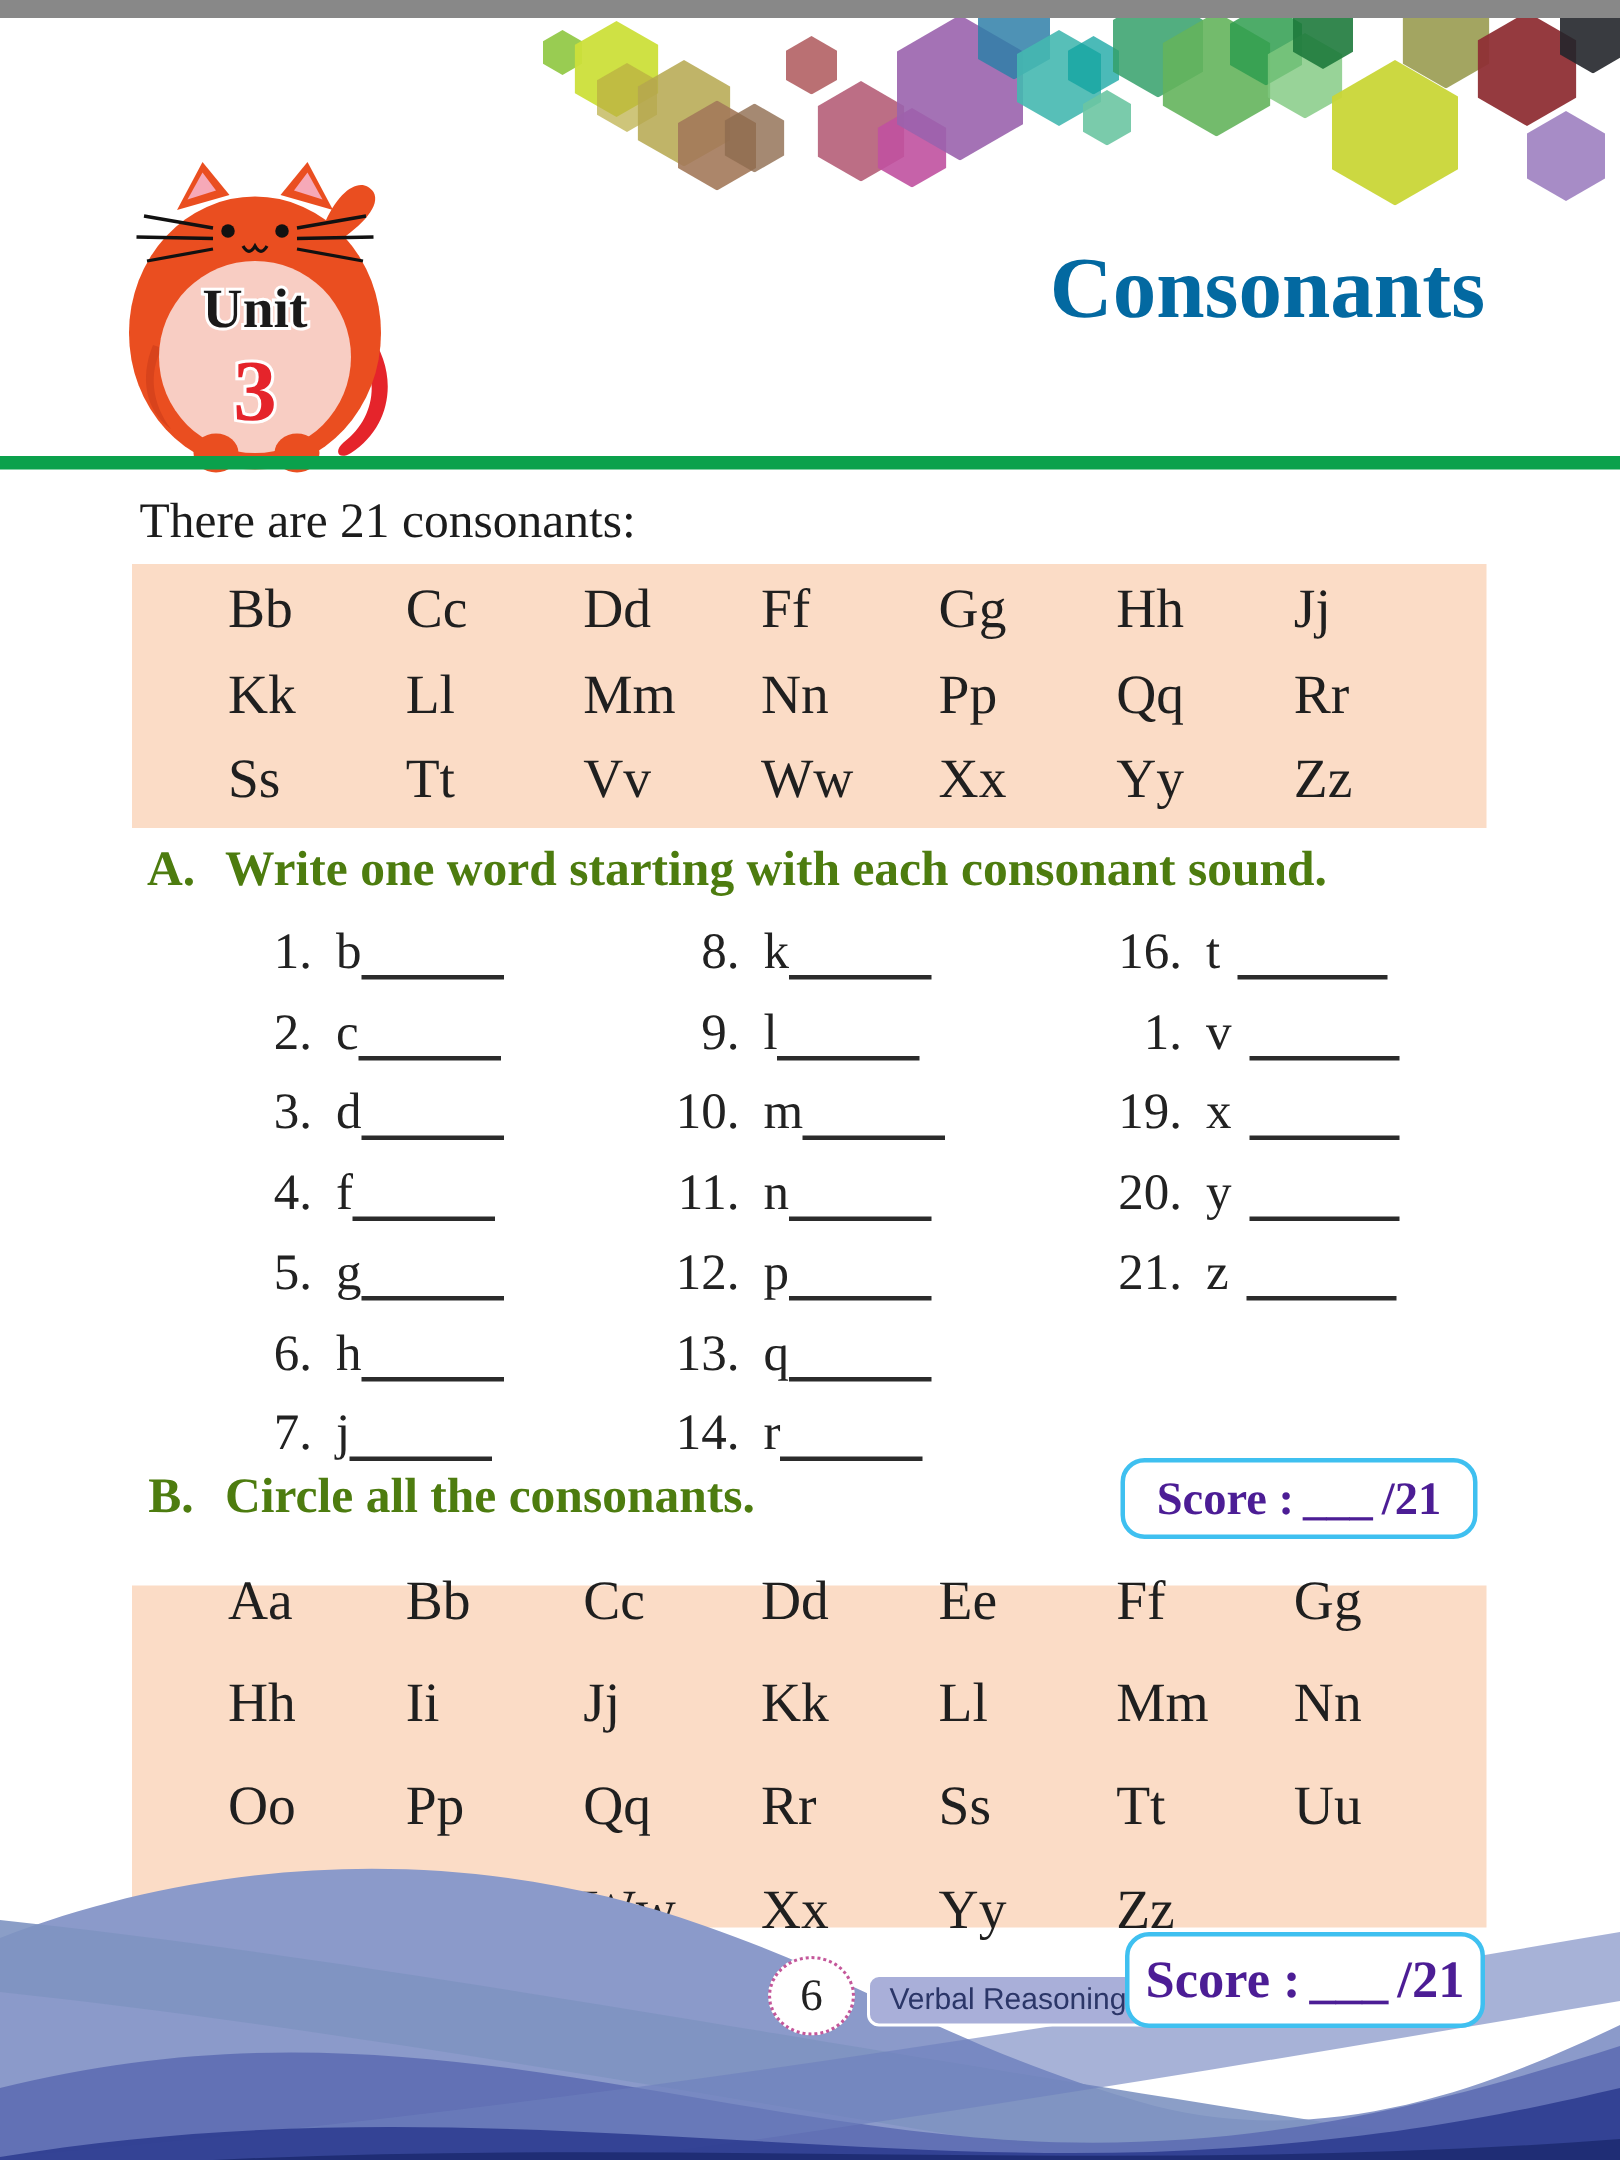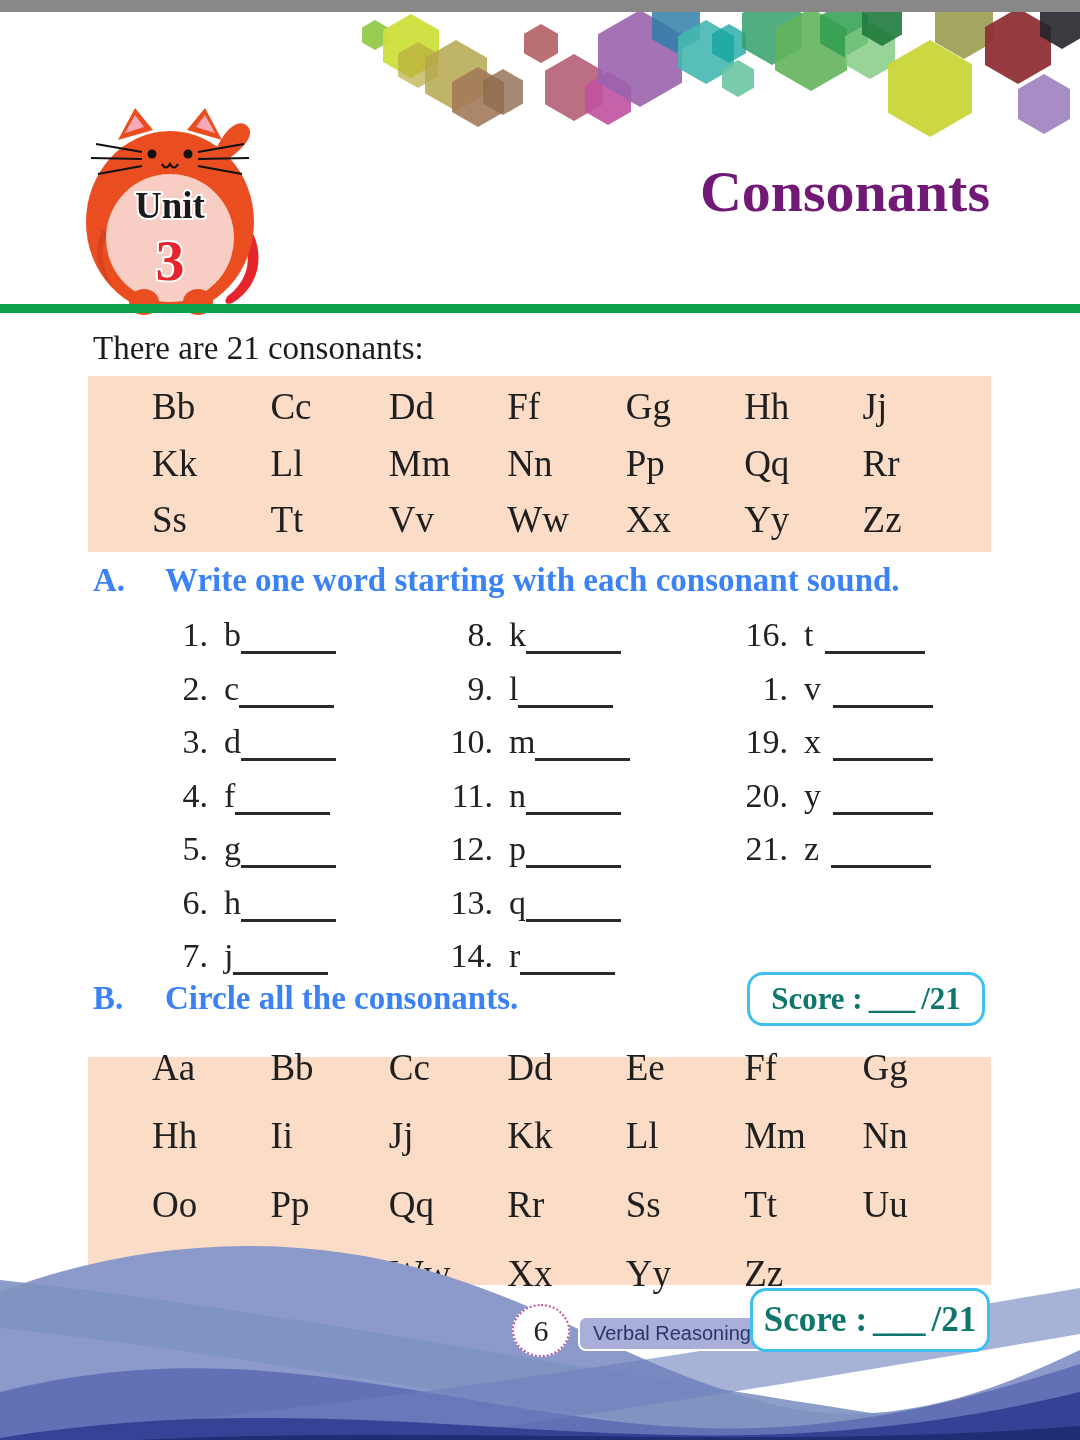--- a/index.html
+++ b/index.html
@@ -7,50 +7,50 @@
   .page { position:relative; width:1080px; height:1440px; background:#ffffff; overflow:hidden; margin:12px auto; }
 
   
   .hexes { position:absolute; left:0; top:0; width:1080px; height:132px; overflow:hidden; }
   .hex { position:absolute; clip-path:polygon(50% 0%,100% 25%,100% 75%,50% 100%,0% 75%,0% 25%); }
 
   
   .cat { position:absolute; left:78px; top:92px; width:184px; height:214px; }
 
   
-  .title { position:absolute; top:146px; right:90px; font-size:58px; font-weight:bold; color:#701a75; }
+  .title { position:absolute; top:146px; right:90px; font-size:58px; font-weight:bold; color:#0369a1; }
   .green-rule { position:absolute; left:0; top:292px; width:1080px; height:9px; background:#0ba14c; }
 
   .intro { position:absolute; left:93px; top:318px; font-size:33px; color:#1c1c1c; }
 
   
   .letter-box { position:absolute; left:88px; width:903px; background:#fbdcc6; display:grid;
                 grid-template-columns:repeat(7,1fr); align-content:center; padding:6px 10px 6px 64px; }
   .box1 { top:364px; height:176px; row-gap:16px; }
   .box2 { top:1045px; height:228px; row-gap:28px; }
   .cell { font-size:37px; color:#1f1f1f; line-height:1.1; }
 
   
-  .section-head { position:absolute; left:93px; font-size:33px; font-weight:bold; color:#3b82f6; }
+  .section-head { position:absolute; left:78px; font-size:33px; font-weight:bold; color:#4d7c0f;text-align:center; }
   .section-head .sec-label { display:inline-block; width:72px; }
   .head-a { top:550px; }
   .head-b { top:968px; }
 
   
   .word-list { position:absolute; left:163px; top:604px; width:830px; display:grid;
                grid-template-columns:285px 295px auto; }
   .wl-item { display:flex; align-items:baseline; height:53.5px; font-size:34px; color:#222; }
   .wl-num { width:45px; text-align:right; margin-right:16px; }
   .wl-blank { display:inline-block; width:95px; border-bottom:3px solid #2b2b2b; transform:translateY(8px); }
   .gapped .wl-blank { margin-left:12px; width:100px; }
 
   
   .score-box { position:absolute; border:3px solid #3fc0f0; border-radius:16px; background:#fff;
                display:flex; align-items:center; justify-content:center; gap:6px;
-               font-weight:bold; color:#0f766e; z-index:3; }
+               font-weight:bold; color:#4c1d95; z-index:3; }
   .score1 { left:747px; top:960px; width:238px; height:54px; font-size:31px; }
   .score2 { left:750px; top:1276px; width:240px; height:64px; font-size:35px; }
   .score-blankline { letter-spacing:0; font-weight:bold; }
 
   
   .page-circle { position:absolute; left:512px; top:1292px; width:58px; height:53px; border:2px dotted #c4579a;
                  border-radius:50%; display:flex; align-items:center; justify-content:center;
                  font-size:30px; color:#222; background:#fff; z-index:3; }
   .book-badge { position:absolute; left:578px; top:1304px; height:35px; padding:0 13px; background:#a9afd9;
                 border:2px solid #ffffff; border-radius:8px; display:flex; align-items:center;

